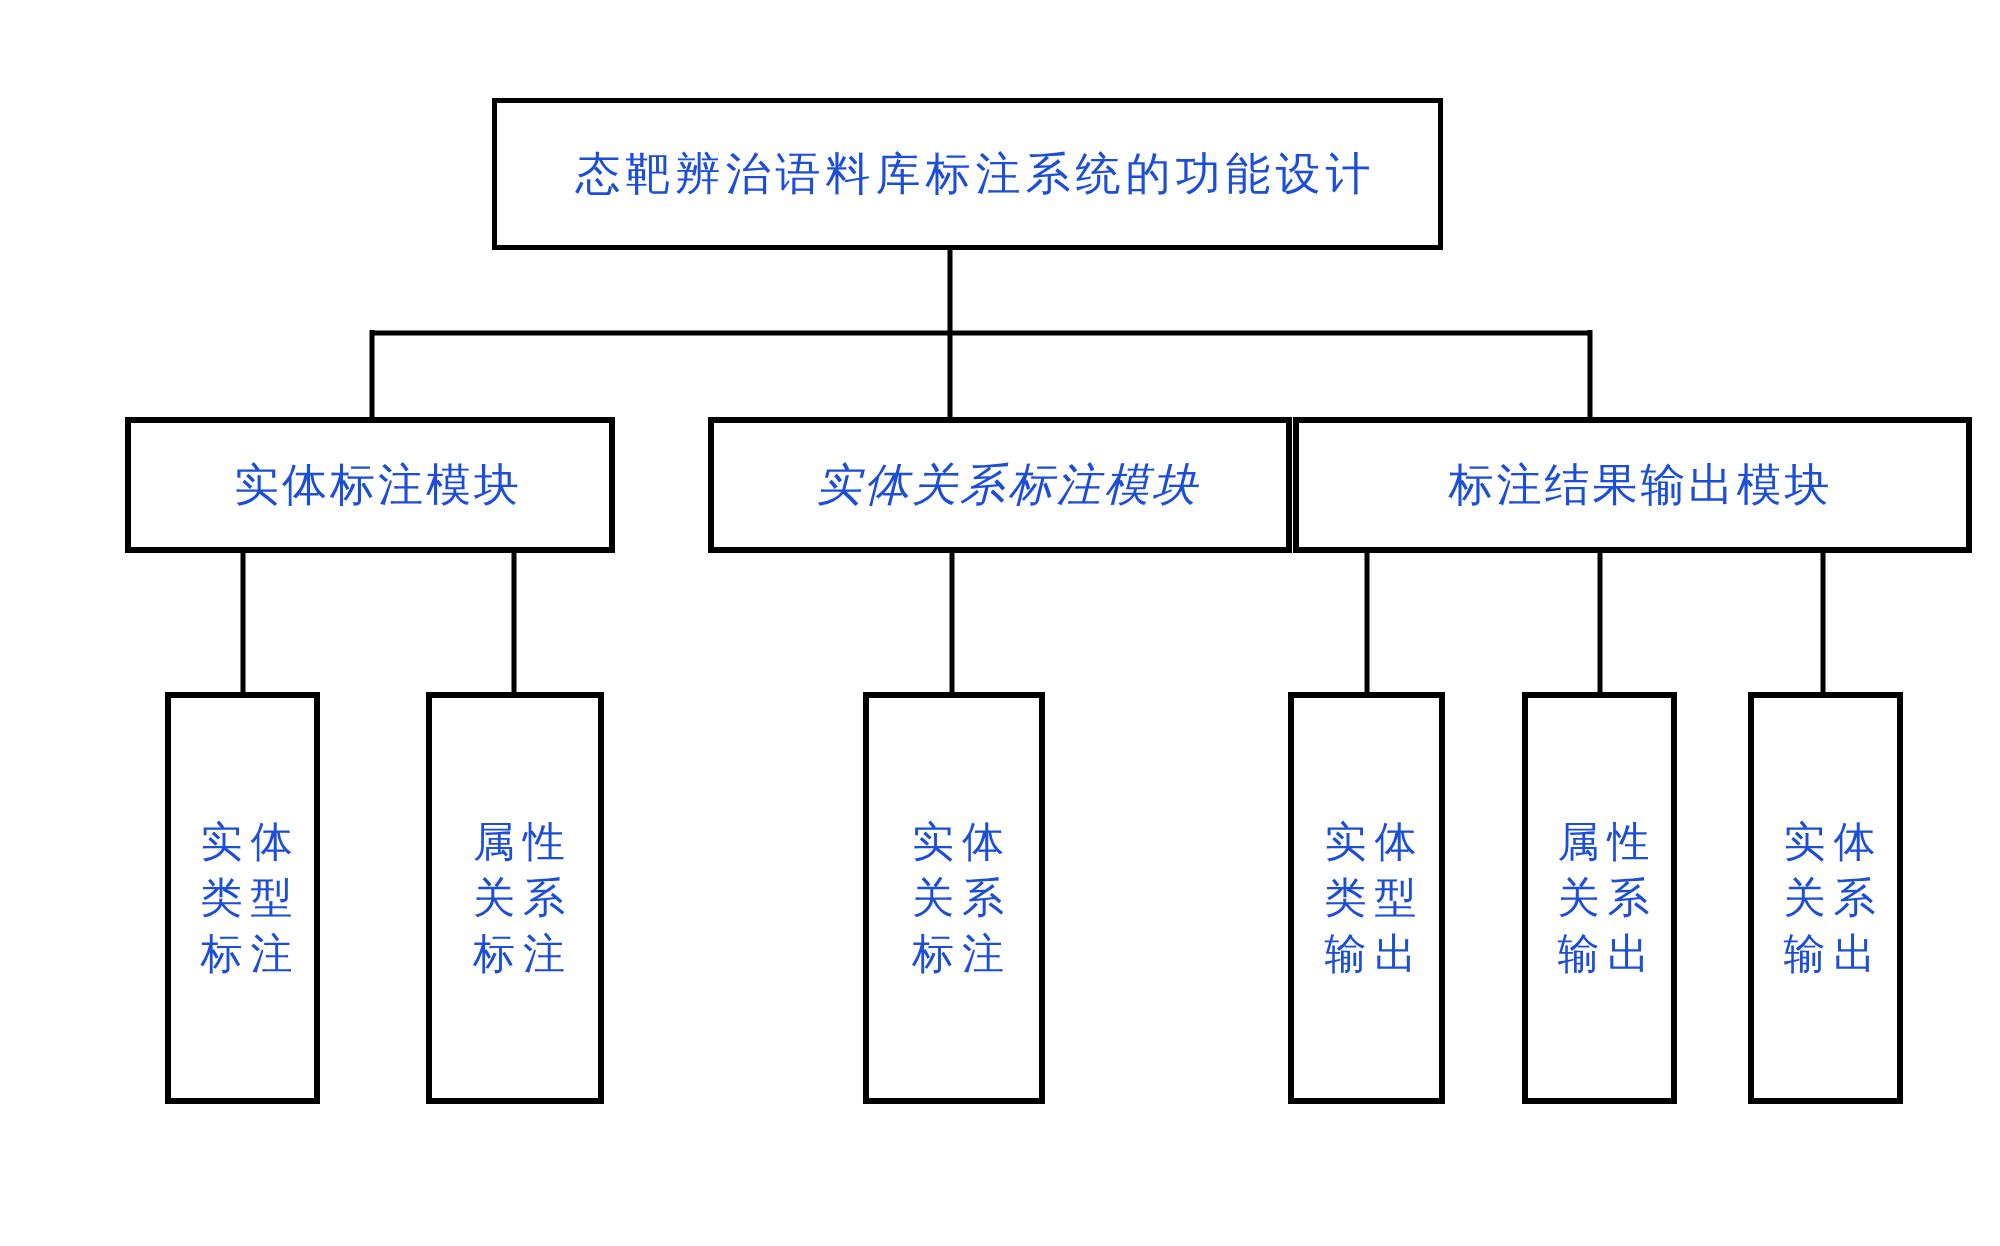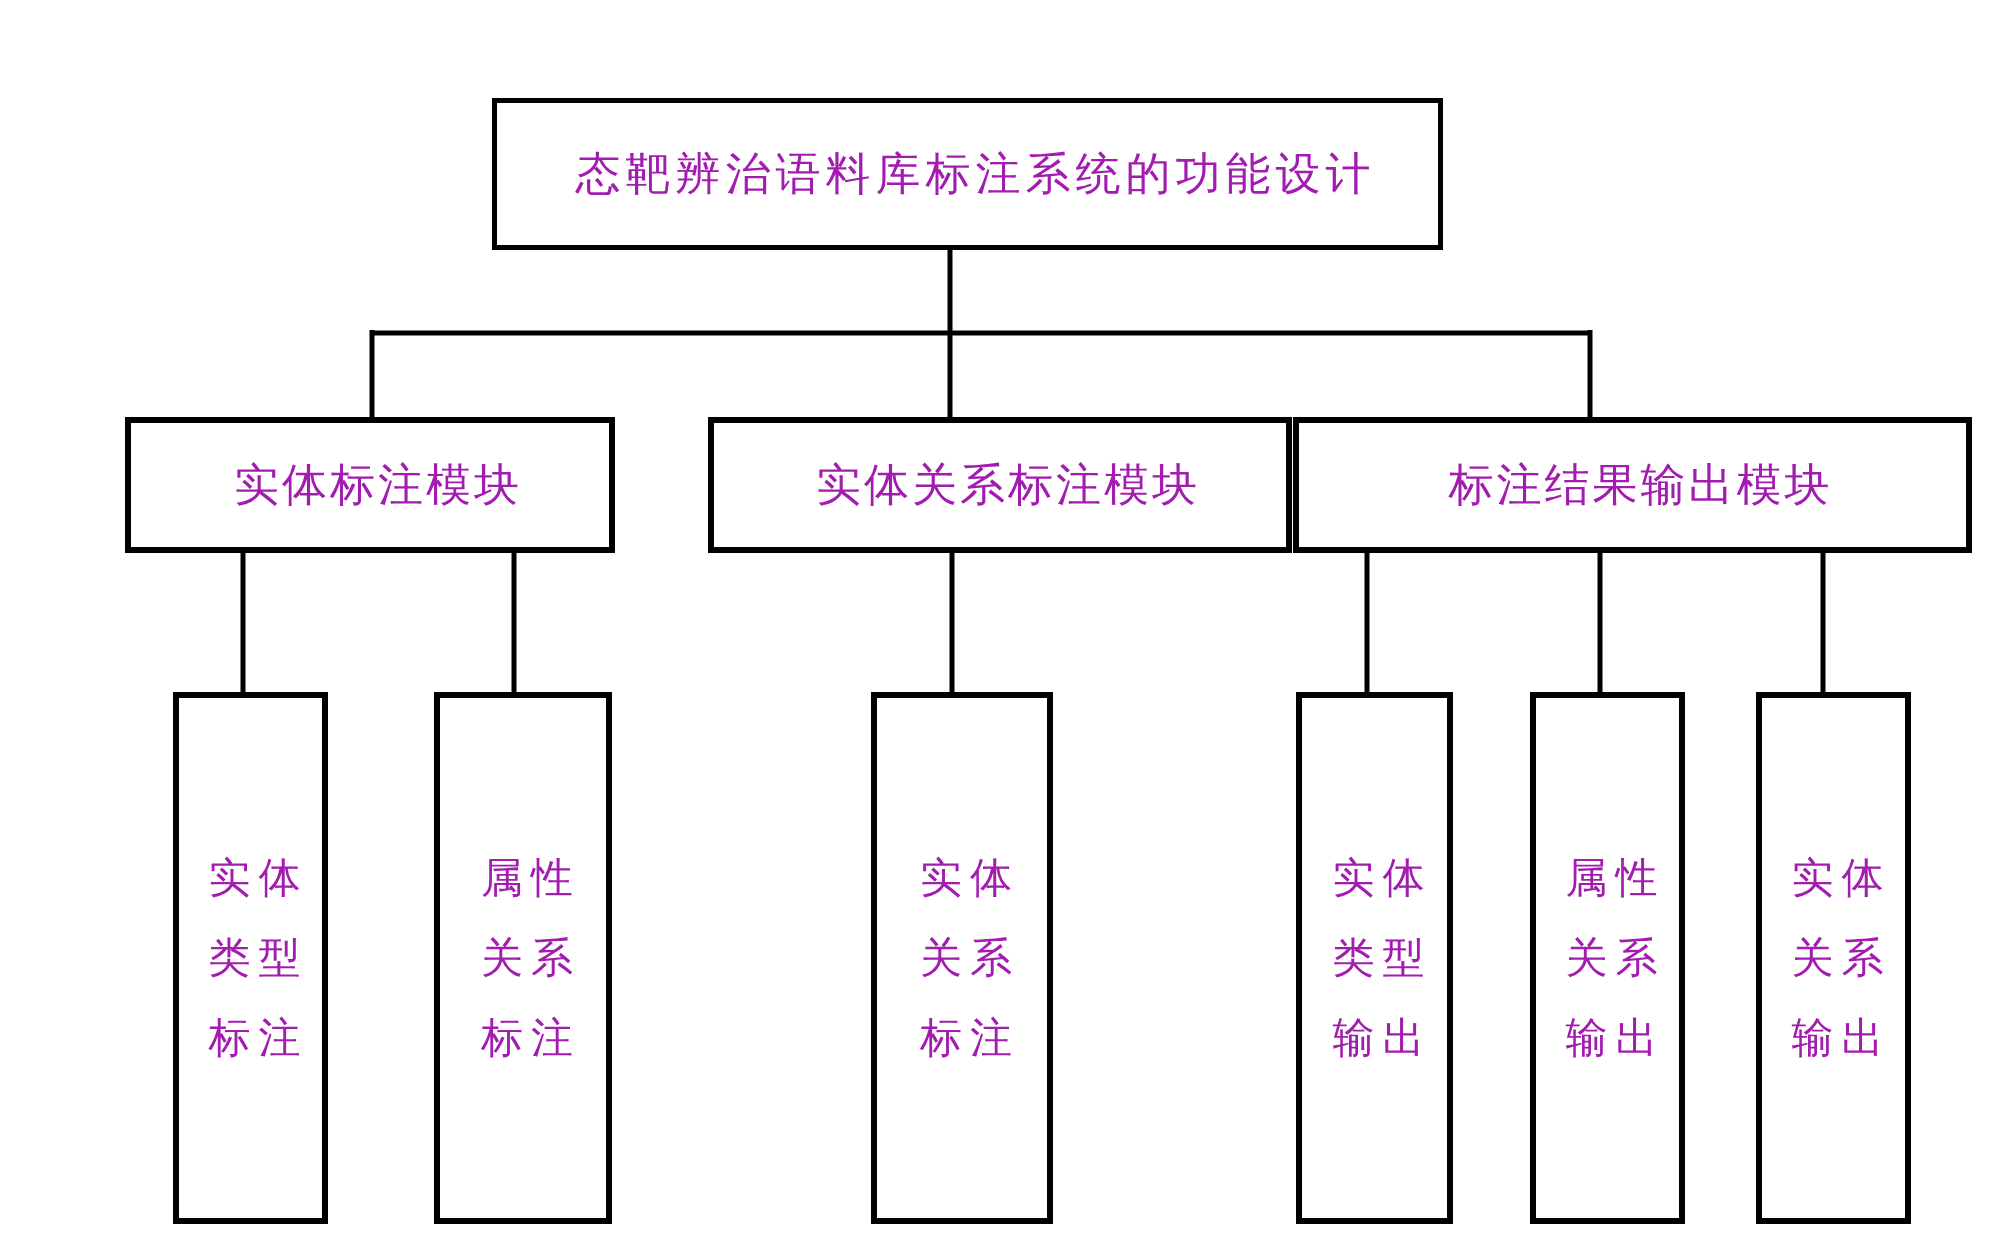--- a/index.html
+++ b/index.html
@@ -25,44 +25,43 @@
   }
   .node {
     position: absolute;
     box-sizing: border-box;
     border: 6px solid #000000;
     background: #ffffff;
     display: flex;
     align-items: center;
     justify-content: center;
     text-align: right;
-    color: #a21caf;
+    color: #1d4ed8;
     padding-left: 16px;
   }
   .node.root {
     left: 492px;  top: 98px;  width: 951px; height: 152px;
     border-width: 5px;
     font-size: 45px;
     letter-spacing: 5px;
   }
   .node.module {
     top: 417px; height: 136px;
     font-size: 45px;
     letter-spacing: 3px;
   }
   .node.m1 { left: 125px;  width: 490px; }
-  .node.m2 { left: 708px;  width: 584px; }
+  .node.m2 { left: 708px;  width: 584px; font-style: italic; }
   .node.m3 { left: 1293px; width: 679px; }
   .node.leaf {
-    top: 692px; height: 532px;
+    top: 692px; height: 412px;
     font-size: 42px;
-    line-height: 80px;
+    line-height: 56px;
     letter-spacing: 8px;
     white-space: pre-line;
-    margin-left: 8px;
   }
   .node.l1 { left: 165px;  width: 155px; }
   .node.l2 { left: 426px;  width: 178px; }
   .node.l3 { left: 863px;  width: 182px; }
   .node.l4 { left: 1288px; width: 157px; }
   .node.l5 { left: 1522px; width: 155px; }
   .node.l6 { left: 1748px; width: 155px; }
 </style>
 </head>
 <body>

